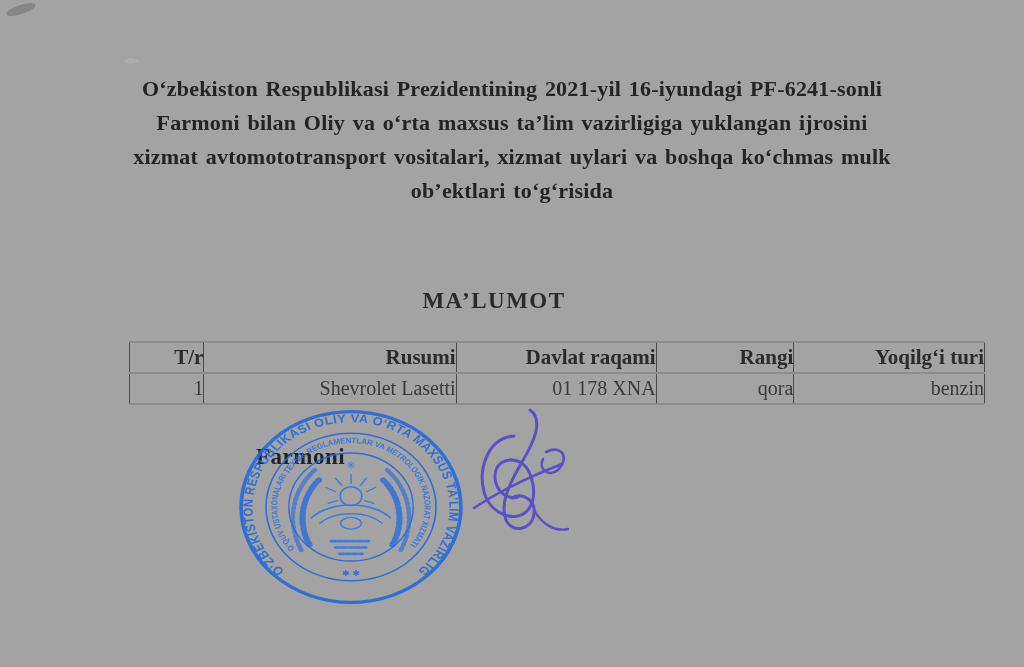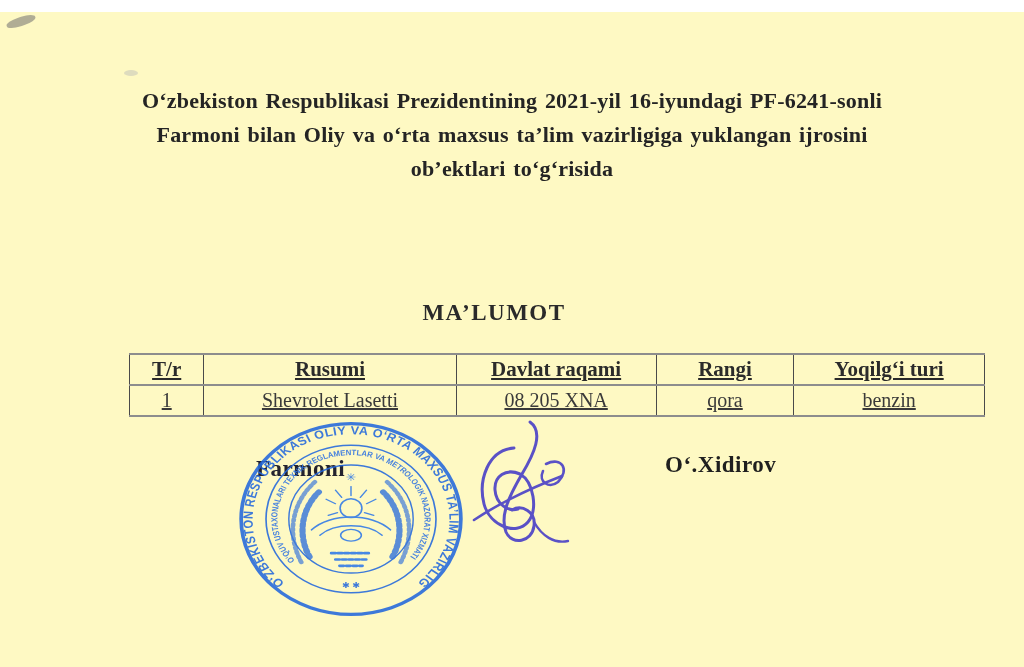--- a/index.html
+++ b/index.html
@@ -1,19 +1,19 @@
 <!DOCTYPE html>
 <html><head>
 <meta charset="utf-8">
 <style>
   * { margin:0; padding:0; box-sizing:border-box; }
   html,body { width:1024px; height:667px; background:#ffffff; overflow:hidden; }
   body { font-family:"Liberation Serif", serif; color:#262626; position:relative; }
 
-  .page { position:absolute; inset:0; background:#fef9c3;margin-top:12px; }
+  .page { position:absolute; inset:0; background:#a3a3a3; }
 
   
   .artifact-corner {
     position:absolute; left:6px; top:5px; width:30px; height:9px;
     background:#6f6f6f; opacity:.55; transform:rotate(-18deg); border-radius:45%;
   }
   .artifact-smudge {
     position:absolute; left:124px; top:58px; width:14px; height:6px;
     background:#b9b9b9; opacity:.45; border-radius:50%;
   }
@@ -33,21 +33,21 @@
 
   
   table.veh {
     position:absolute; left:129px; top:341px; width:856px;
     border-collapse:collapse; table-layout:fixed;
     font-size:20px; color:#333;
   }
   table.veh th, table.veh td {
     border-top:2px solid #8d8d8d; border-bottom:2px solid #8d8d8d;
     border-left:1.4px solid #4a4a4a; border-right:1.4px solid #4a4a4a;
-    text-align:center; vertical-align:middle; height:31px; overflow:hidden;text-decoration:underline;
+    text-align:right; vertical-align:middle; height:31px; overflow:hidden;
   }
   table.veh th { font-weight:bold; font-size:21px; color:#2b2b2b; }
   table.veh td { font-weight:normal; color:#3a3a3a; }
   .col-tr{width:8.7%;} .col-rusumi{width:29.5%;} .col-raqam{width:23.4%;}
   .col-rang{width:16.1%;} .col-yoqilgi{width:22.3%;}
 
   
   .boshliq-label {
     position:absolute; left:256px; top:444px; z-index:1;
     font-weight:bold; font-size:23px; color:#23232e; letter-spacing:.5px;
@@ -63,20 +63,21 @@
 <body>
 
 <div class="page">
 
   <div class="artifact-corner"></div>
   <div class="artifact-smudge"></div>
 
   <div class="title-block">
     <div class="title-line">O‘zbekiston Respublikasi Prezidentining 2021-yil 16-iyundagi PF-6241-sonli</div>
     <div class="title-line">Farmoni bilan Oliy va o‘rta maxsus ta’lim vazirligiga yuklangan ijrosini</div>
+    <div class="title-line">xizmat avtomototransport vositalari, xizmat uylari va boshqa ko‘chmas mulk</div>
     <div class="title-line">ob’ektlari to‘g‘risida</div>
   </div>
 
   <div class="heading">MA’LUMOT</div>
 
   <table class="veh">
     <colgroup>
       <col class="col-tr">
         <col class="col-rusumi">
         <col class="col-raqam">
@@ -89,21 +90,21 @@
         <th>Rusumi</th>
         <th>Davlat raqami</th>
         <th>Rangi</th>
         <th>Yoqilg‘i turi</th>
       </tr>
     </thead>
     <tbody>
       <tr>
         <td>1</td>
         <td>Shevrolet Lasetti</td>
-        <td>08 205 XNA</td>
+        <td>01 178 XNA</td>
         <td>qora</td>
         <td>benzin</td>
       </tr>
     </tbody>
   </table>
 
   <div class="boshliq-label">Farmoni</div>
 
   <svg class="stamp-svg" viewBox="0 0 220 220" width="228" height="198" preserveAspectRatio="none">
     <g fill="none" stroke="#2368dd">
@@ -161,15 +162,14 @@
   <svg class="signature-svg" viewBox="0 0 110 145" width="110" height="145">
     <g fill="none" stroke="#5a51c6" stroke-width="3" stroke-linecap="round">
       <path d="M 62,8 C 76,18 66,40 54,60 C 40,84 32,102 38,118 C 44,132 64,128 66,112 C 68,98 54,90 44,96"></path>
       <path d="M 46,34 C 20,36 10,66 16,90 C 22,112 48,122 60,108 C 70,96 66,68 52,60 C 38,54 26,62 27,76 C 28,90 40,98 50,95"></path>
       <path stroke-width="2.6" d="M 6,106 C 30,90 58,76 94,62"></path>
       <path stroke-width="2.6" d="M 78,50 C 94,42 102,56 90,68 C 81,75 70,68 75,57"></path>
       <path stroke-width="2.4" d="M 66,108 C 74,122 86,130 100,127"></path>
     </g>
   </svg>
 
-  <div class="signer-name">O‘.Xidirov</div>
 
 </div>
 
 </body></html>

